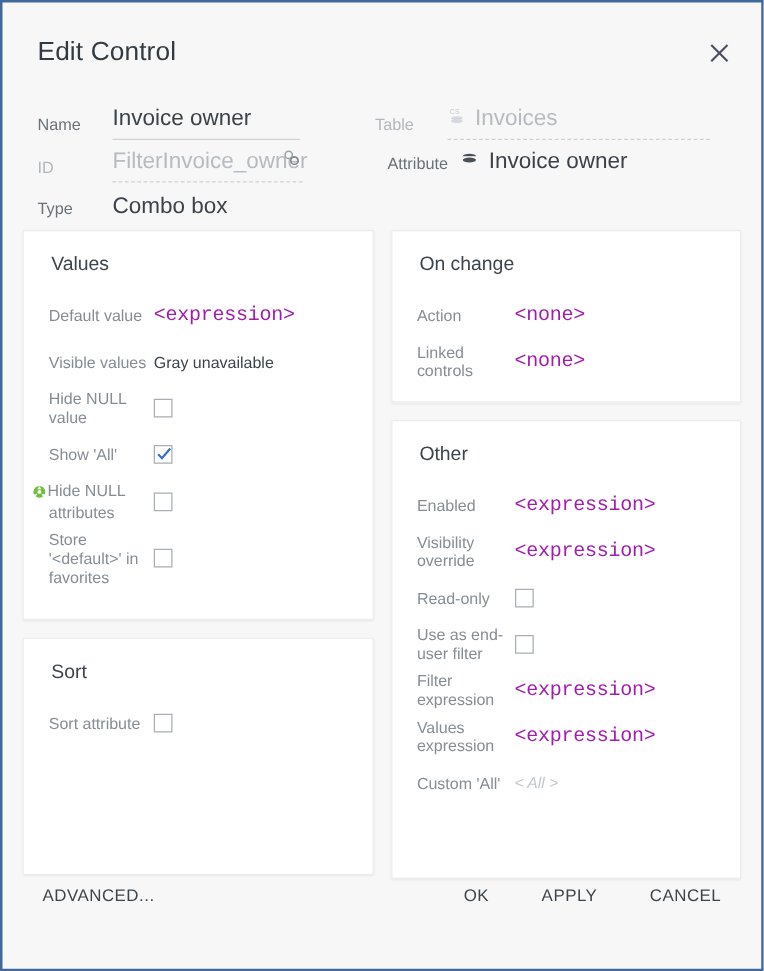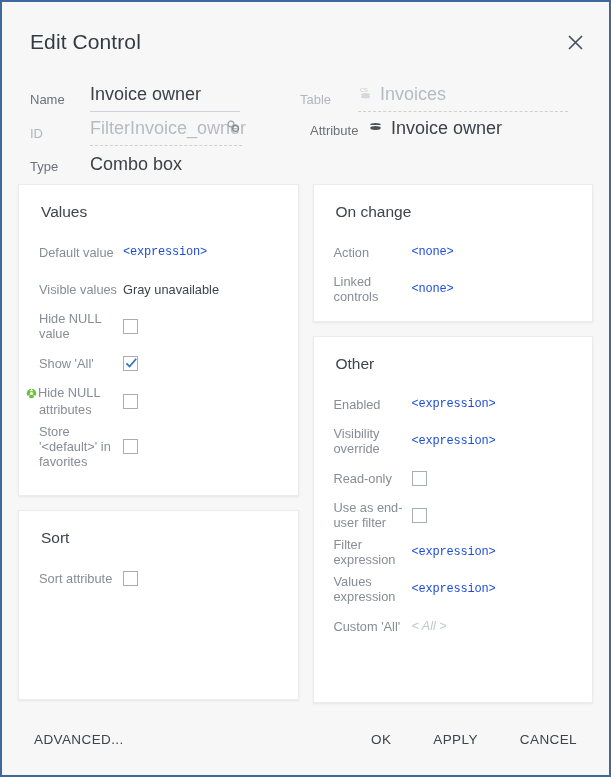--- a/index.html
+++ b/index.html
@@ -147,22 +147,22 @@
     margin-right: 1px;
   }
 
   .row-value {
     font-size: 12.8px;
     color: #3d444c;
     line-height: 15px;
   }
   .row-value.mono {
     font-family: "Liberation Mono", "DejaVu Sans Mono", monospace;
-    font-size: 12px;
-    color: #1d4ed8;
+    font-size: 16px;
+    color: #a21caf;
     letter-spacing: -0.2px;
   }
   .row-value.ph-italic {
     font-style: italic;
     color: #c3c7cc;
     font-size: 12.5px;
   }
 
   .cb {
     width: 15px;
@@ -179,21 +179,21 @@
     left: 1px;
     top: 0px;
   }
 
   
   .footer {
     position: absolute;
     left: 0; right: 0; bottom: 0;
     height: 72px;
     display: flex;
-    align-items: center;
+    align-items: flex-start;
     padding: 0 28px;
     box-sizing: border-box;
   }
   .btn {
     font-size: 13.5px;
     color: #3c444c;
     letter-spacing: .4px;
     cursor: pointer;
     background: none;
     border: none;

